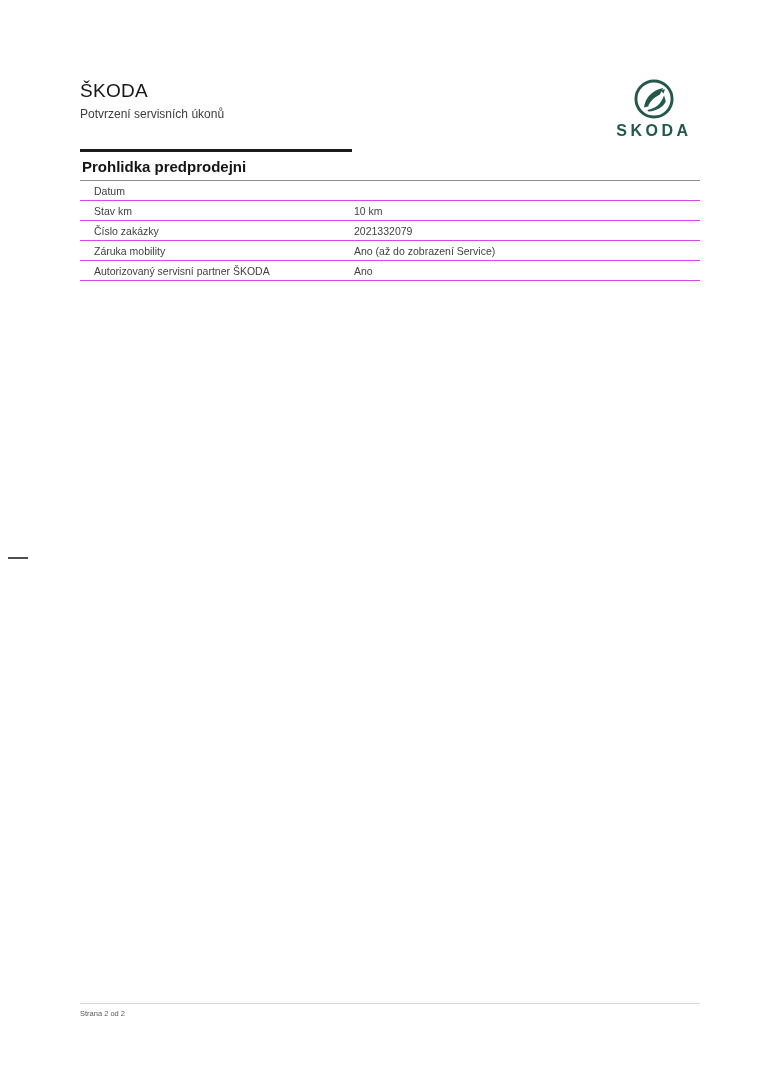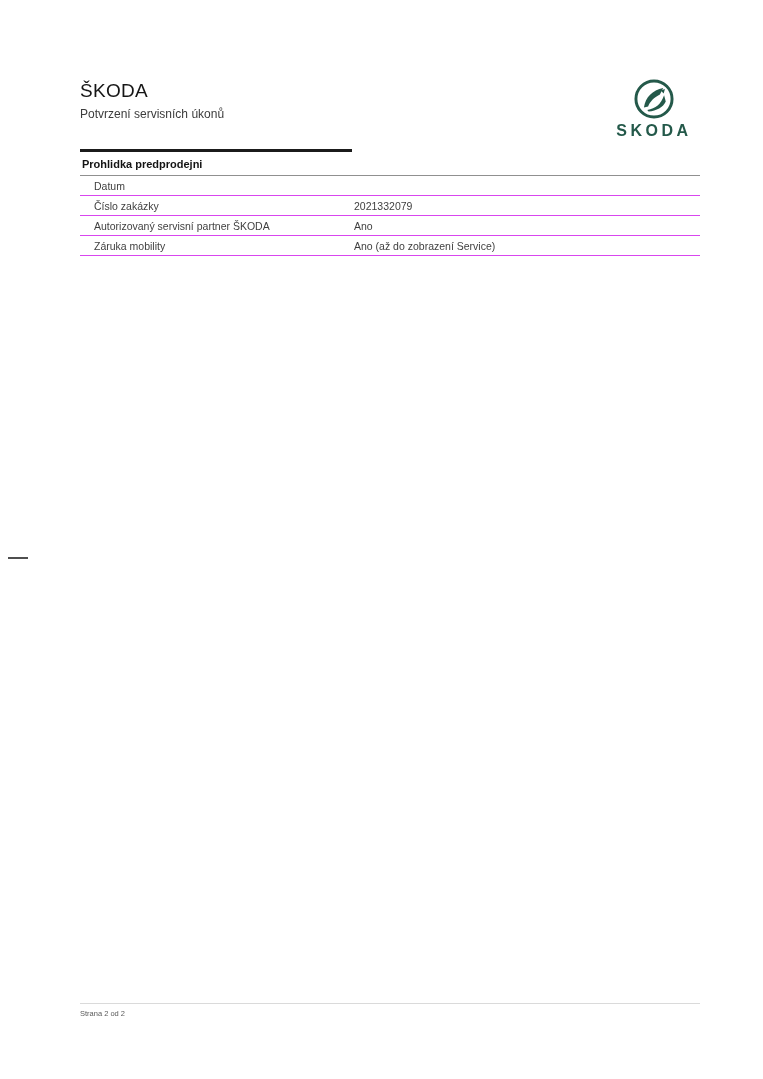--- a/index.html
+++ b/index.html
@@ -26,21 +26,21 @@
   .logo svg { display: block; margin: 0 auto; }
   .logo-wordmark {
     margin-top: 2px; font-size: 16px; font-weight: 700; letter-spacing: 3.5px;
     color: #24594a;
   }
 
   
   .tbl { position: absolute; left: 80px; top: 149px; width: 620px; }
   .thick-bar { width: 272px; height: 3px; background: #1b1b1b; }
   .tbl-title {
-    font-size: 11px; font-weight: 700; color: #141414;
+    font-size: 15px; font-weight: 700; color: #141414;
     padding: 6px 0 5px 2px;
     border-bottom: 1px solid #909090;
   }
   .row {
     display: flex; align-items: flex-start;
     border-bottom: 1px solid #d946ef;
     padding: 4px 0 3px 0;
     font-size: 10.5px; line-height: 12px; color: #3f3f3f;
   }
   .row .lbl { flex: 0 0 274px; padding-left: 14px; }
@@ -85,35 +85,39 @@
 </div>
 
 <div class="tbl">
   <div class="thick-bar"></div>
   <div class="tbl-title">Prohlidka predprodejni</div>
 
   <div class="row">
     <div class="lbl">Datum</div>
   </div>
 
+  <div class="row">
+    <div class="lbl">Stav km</div>
+    <div class="val">10 km</div>
+  </div>
 
   <div class="row">
     <div class="lbl">Číslo zakázky</div>
     <div class="val">2021332079</div>
   </div>
 
 
   <div class="row">
-    <div class="lbl">Autorizovaný servisní partner ŠKODA</div>
-    <div class="val">Ano</div>
+    <div class="lbl">Záruka mobility</div>
+    <div class="val">Ano (až do zobrazení Service)</div>
   </div>
 
   <div class="row">
-    <div class="lbl">Záruka mobility</div>
-    <div class="val">Ano (až do zobrazení Service)</div>
+    <div class="lbl">Autorizovaný servisní partner ŠKODA</div>
+    <div class="val">Ano</div>
   </div>
 </div>
 
 <div class="fold-mark"></div>
 
 <div class="doc-footer">
   <div class="footer-right">Strana 2 od 2</div>
 </div>
 
 </body></html>

